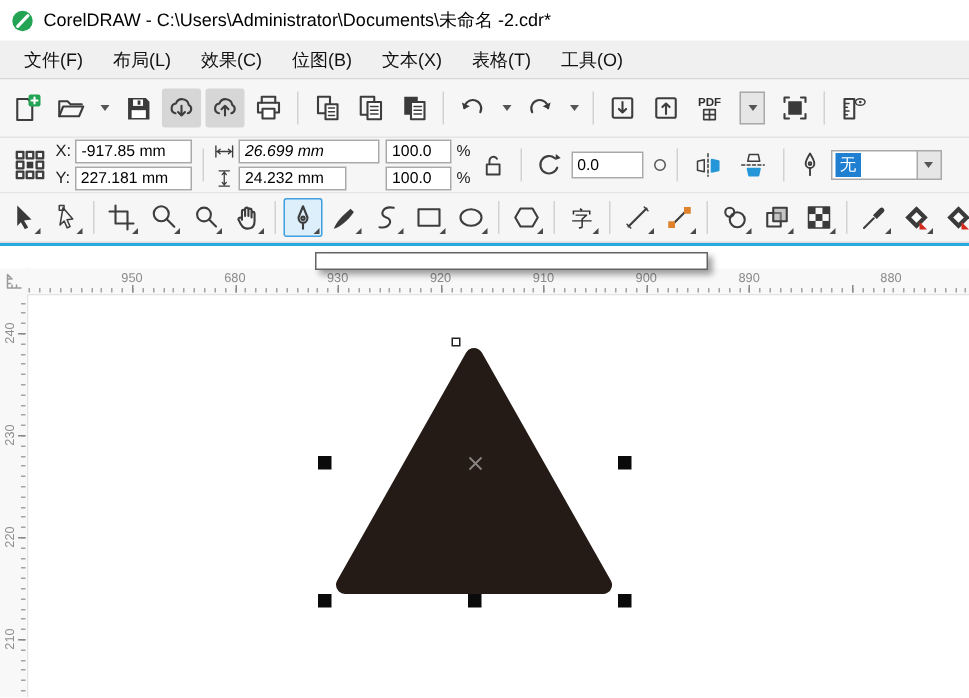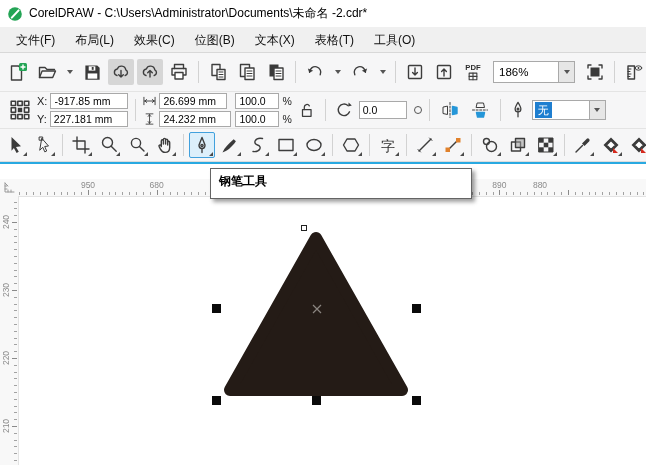--- a/index.html
+++ b/index.html
@@ -224,21 +224,20 @@
       </svg>
     </div>
     <div class="tb">
       <svg class="sv" width="22" height="22" viewBox="0 0 20 20">
         <text x="10" y="8.5" text-anchor="middle" style="font-size:7px;font-weight:bold">PDF</text>
         <rect x="6.5" y="11" width="7" height="6" class="thin"></rect>
           <path class="thin" d="M6.5 14h7M10 11v6"></path>
       </svg>
     </div>
     <div class="combo" style="margin-left:4px;">
-      <input readonly="" value="186%" style="">
       <span class="dd">
           <span class="caret"></span>
         </span>
     </div>
     <div class="tb" style="margin-left:4px;">
       <svg class="sv" width="20" height="20" viewBox="0 0 20 20">
         <rect x="5.5" y="5.5" width="9" height="9" class="f"></rect>
         <path d="M3 6V3h3M14 3h3v3M17 14v3h-3M6 17H3v-3"></path>
       </svg>
     </div>
@@ -278,21 +277,21 @@
         <span class="plabel">Y:</span>
         <input class="fld" style="width: 78px;" readonly="" value="227.181 mm">
       </div>
     </div>
     <div class="sep"></div>
     <div class="stack">
       <div class="frow">
         <svg class="sv" width="13" height="10" viewBox="0 0 14 10">
           <path class="thin" d="M1 1v8M13 1v8M2 5h10M2 5l2-1.6M2 5l2 1.6M12 5l-2-1.6M12 5l-2 1.6"></path>
         </svg>
-        <input class="fld" style="width: 68px;" readonly="" value="26.699 mm">
+        <input class="fld" style="width: 94px; font-style: italic;" readonly="" value="26.699 mm">
       </div>
       <div class="frow">
         <svg class="sv" width="13" height="12" viewBox="0 0 10 14">
           <path class="thin" d="M1 1h8M1 13h8M5 2v10M5 2L3.4 4M5 2l1.6 2M5 12l-1.6-2M5 12l1.6-2"></path>
         </svg>
         <input class="fld" style="width: 72px;" readonly="" value="24.232 mm">
       </div>
     </div>
     <div class="stack">
       <div class="frow">
@@ -596,21 +595,21 @@
       <b class="rlabel h" style="left: 207.1px;">930</b>
       <i class="tick major h" style="left: 275.7px;"></i>
       <b class="rlabel h" style="left: 275.7px;">920</b>
       <i class="tick major h" style="left: 344.3px;"></i>
       <b class="rlabel h" style="left: 344.3px;">910</b>
       <i class="tick major h" style="left: 412.8px;"></i>
       <b class="rlabel h" style="left: 412.8px;">900</b>
       <i class="tick major h" style="left: 481.4px;"></i>
       <b class="rlabel h" style="left: 481.4px;">890</b>
       <i class="tick major h" style="left: 550px;"></i>
-      <b class="rlabel h" style="left: 522px;">880</b>
+      <b class="rlabel h" style="left: 576px;">880</b>
     </div>
   <div class="vruler">
       <i class="tick v" style="top: 5.6px;"></i>
       <i class="tick v" style="top: 12.4px;"></i>
       <i class="tick v" style="top: 19.2px;"></i>
       <i class="tick v" style="top: 26px;"></i>
       <i class="tick v" style="top: 32.8px;"></i>
       <i class="tick v" style="top: 39.6px;"></i>
       <i class="tick v" style="top: 46.4px;"></i>
       <i class="tick v" style="top: 53.2px;"></i>
@@ -664,16 +663,15 @@
       <rect x="212" y="304" width="9" height="9"></rect>
       <rect x="412" y="304" width="9" height="9"></rect>
       <rect x="212" y="396" width="9" height="9"></rect>
       <rect x="312" y="396" width="9" height="9"></rect>
       <rect x="412" y="396" width="9" height="9"></rect>
     </g>
     <rect x="301.5" y="225.5" width="5" height="5" fill="#fff" stroke="#222" stroke-width="1"></rect>
   </svg>
 
   <div class="tooltip">
-    <div class="tt-title">钢笔工具</div>
   </div>
 
 </div>
 
 </body></html>

